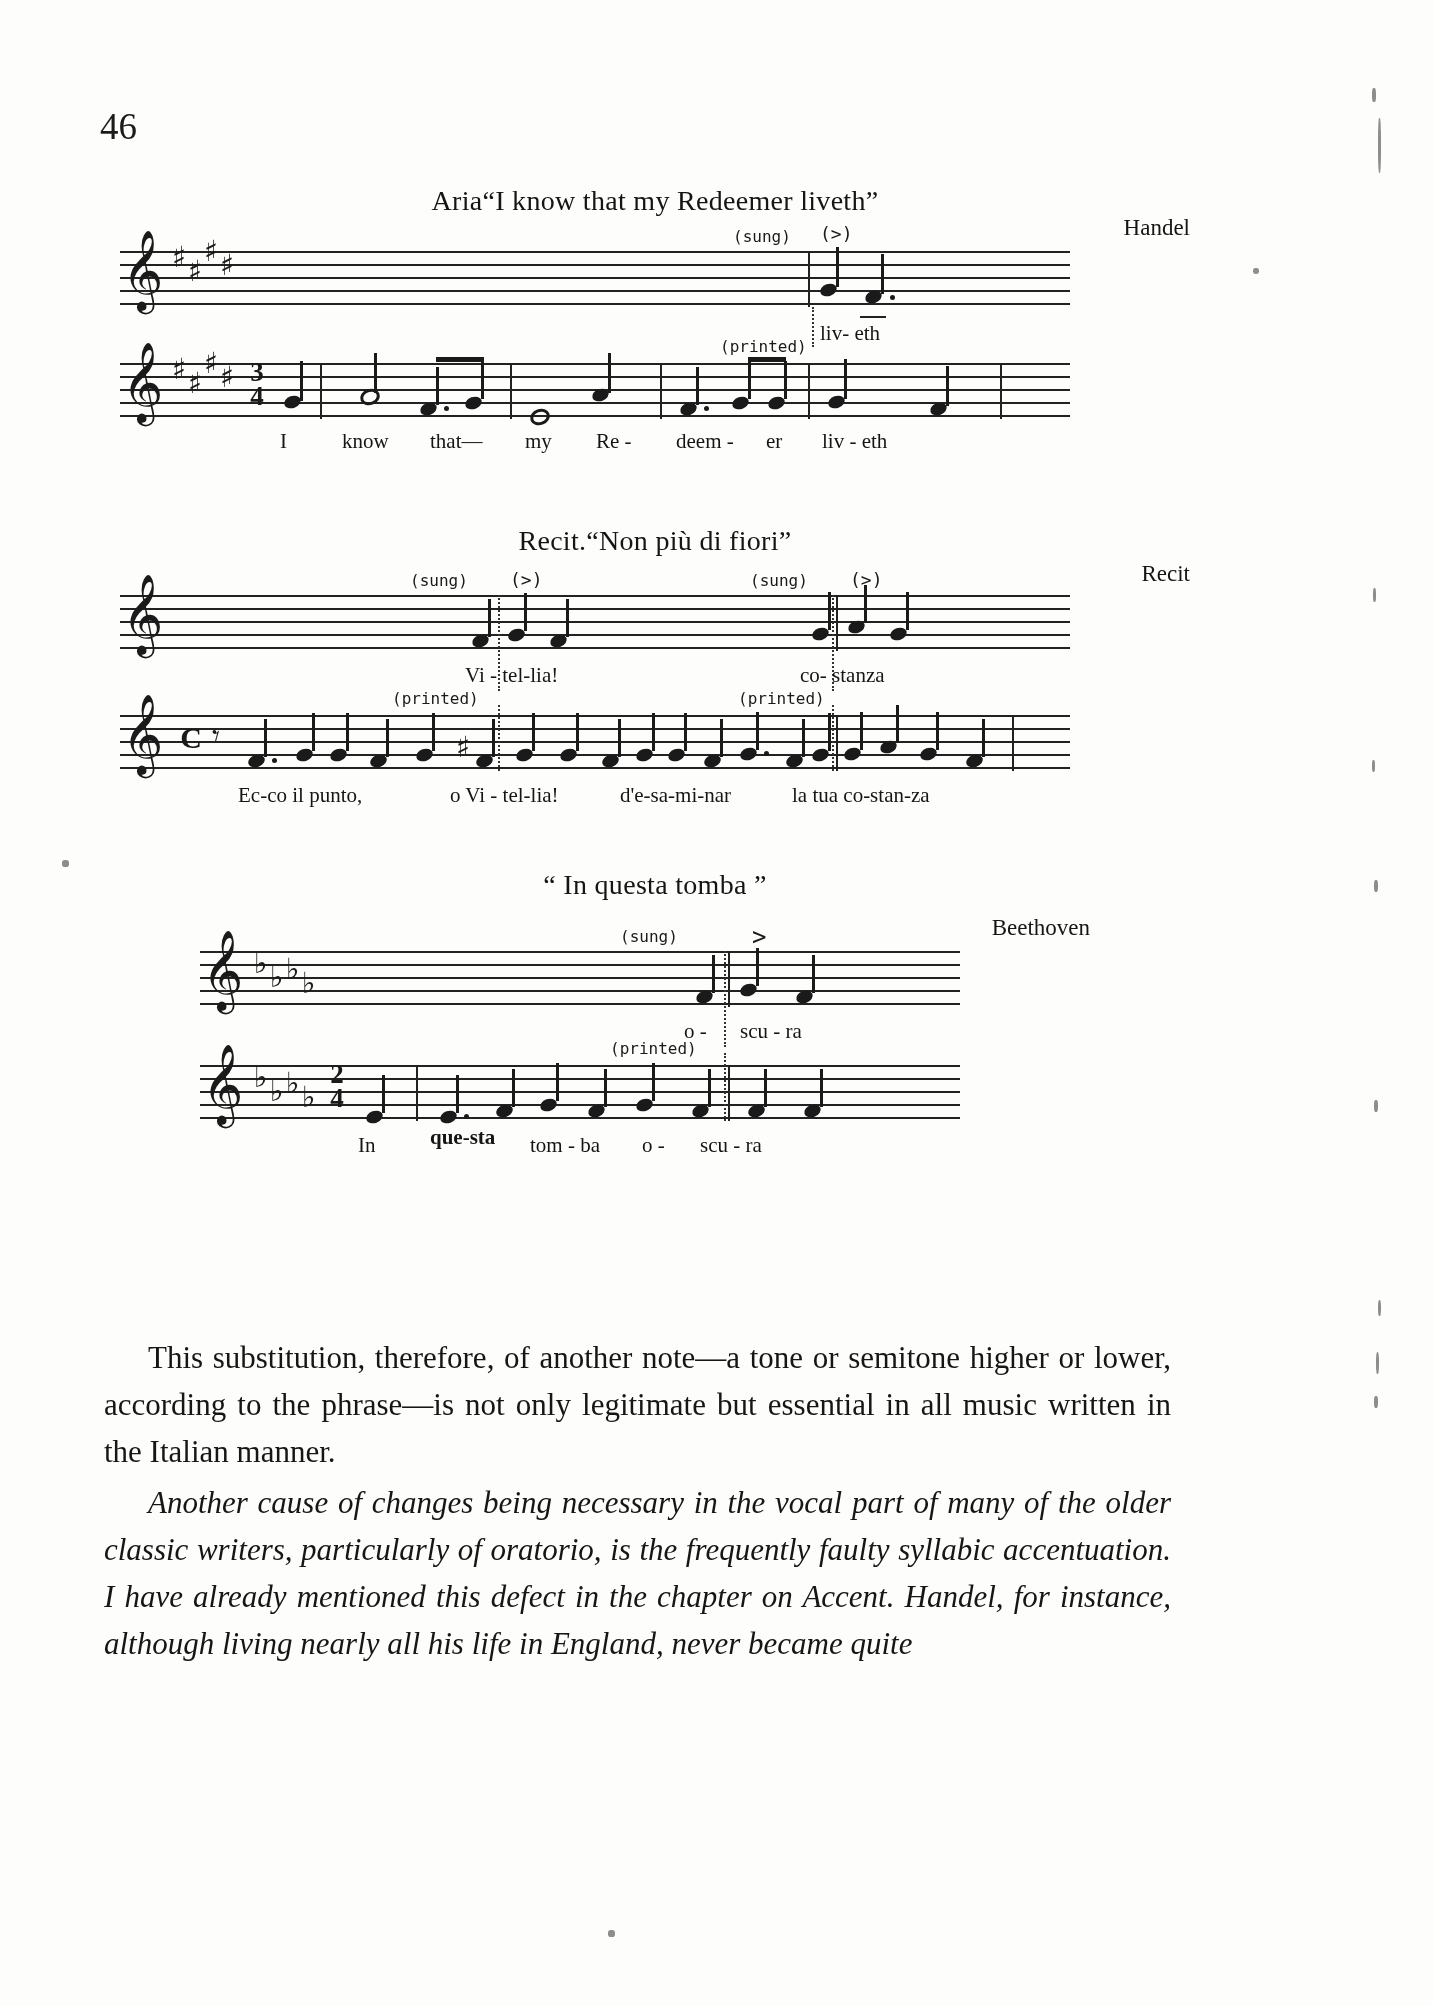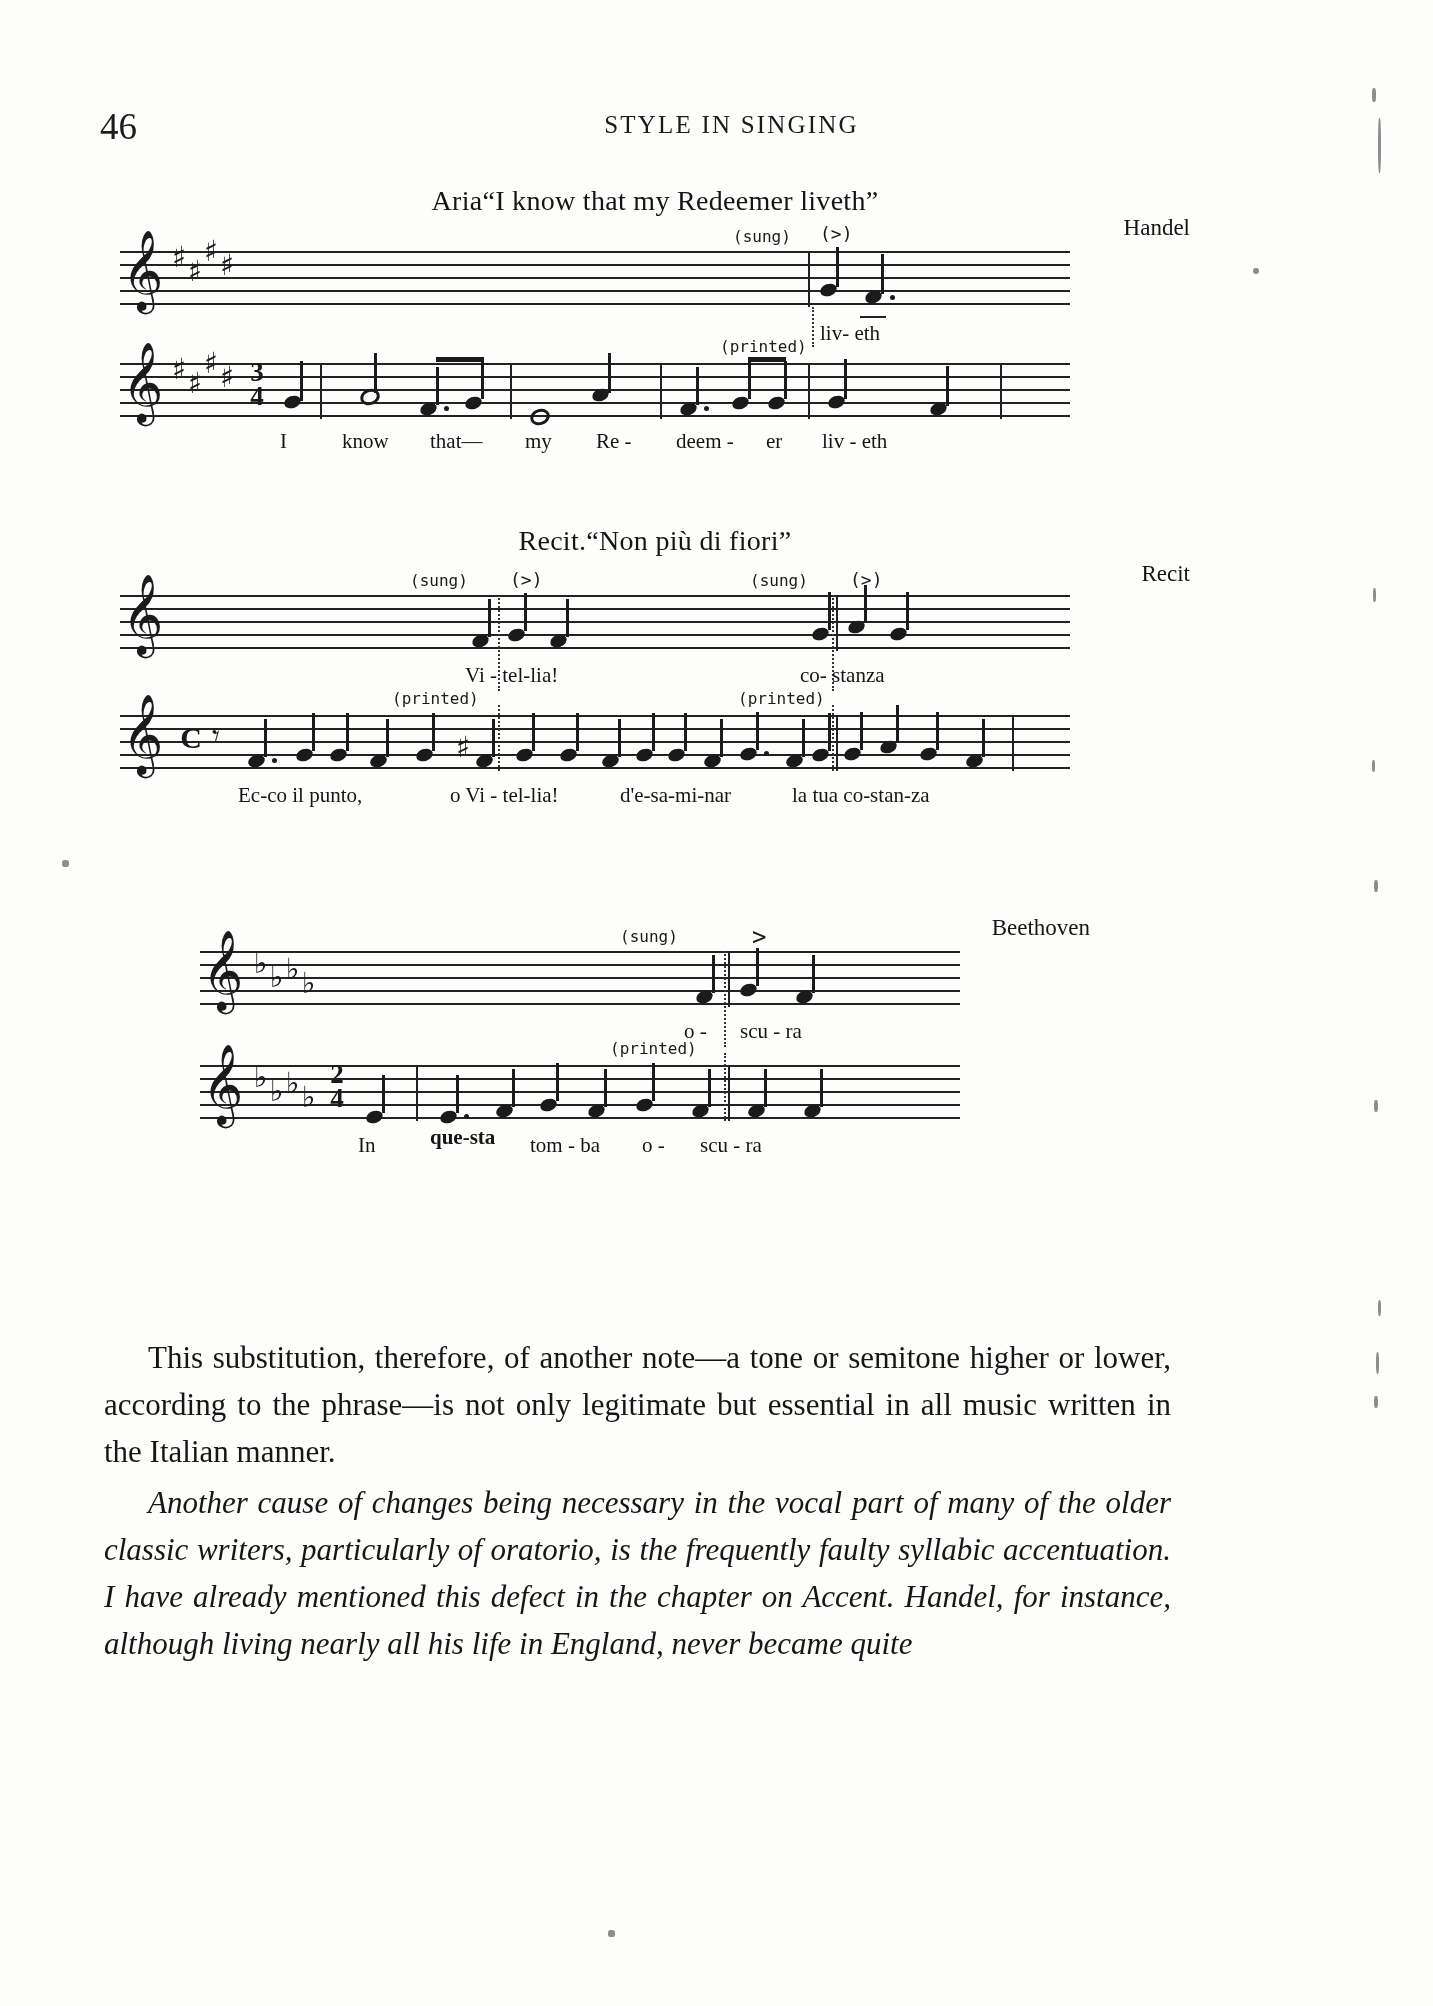--- a/index.html
+++ b/index.html
@@ -227,21 +227,20 @@
     border-radius: 40%;
   }
 </style>
 </head>
 <body>
 
 <div class="page">
 
   <div class="header">
     <div class="folio">46</div>
-    <div class="running-head">STYLE  IN  SINGING</div>
   </div>
 
   <div class="music-area">
 
     <div style="position:relative;height:330px;">
 
       <div class="ex-title">Aria“I know that my Redeemer liveth”</div>
       <div class="composer" style="top:30px;right:10px;">Handel</div>
 
       <div class="system" style="position:absolute;top:66px;left:10px;width:950px;height:100px;">
@@ -450,20 +449,21 @@
 
         <div class="lyric" style="left:118px;top:68px;">Ec-co il punto,</div>
         <div class="lyric" style="left:330px;top:68px;">o Vi - tel-lia!</div>
         <div class="lyric" style="left:500px;top:68px;">d'e-sa-mi-nar</div>
         <div class="lyric" style="left:672px;top:68px;">la tua co-stan-za</div>
       </div>
     </div>
 
     <div style="position:relative;height:320px;margin-top:14px;">
 
+      <div class="ex-title">“ In questa tomba ”</div>
       <div class="composer" style="top:46px;right:110px;">Beethoven</div>
 
       <div class="system" style="position:absolute;top:82px;left:90px;width:760px;height:105px;">
         <div class="staff" style="top:0;height:56px;">
           <div class="line" style="top:0px;"></div>
           <div class="line" style="top:13px;"></div>
           <div class="line" style="top:26px;"></div>
           <div class="line" style="top:39px;"></div>
           <div class="line" style="top:52px;"></div>
         </div>

